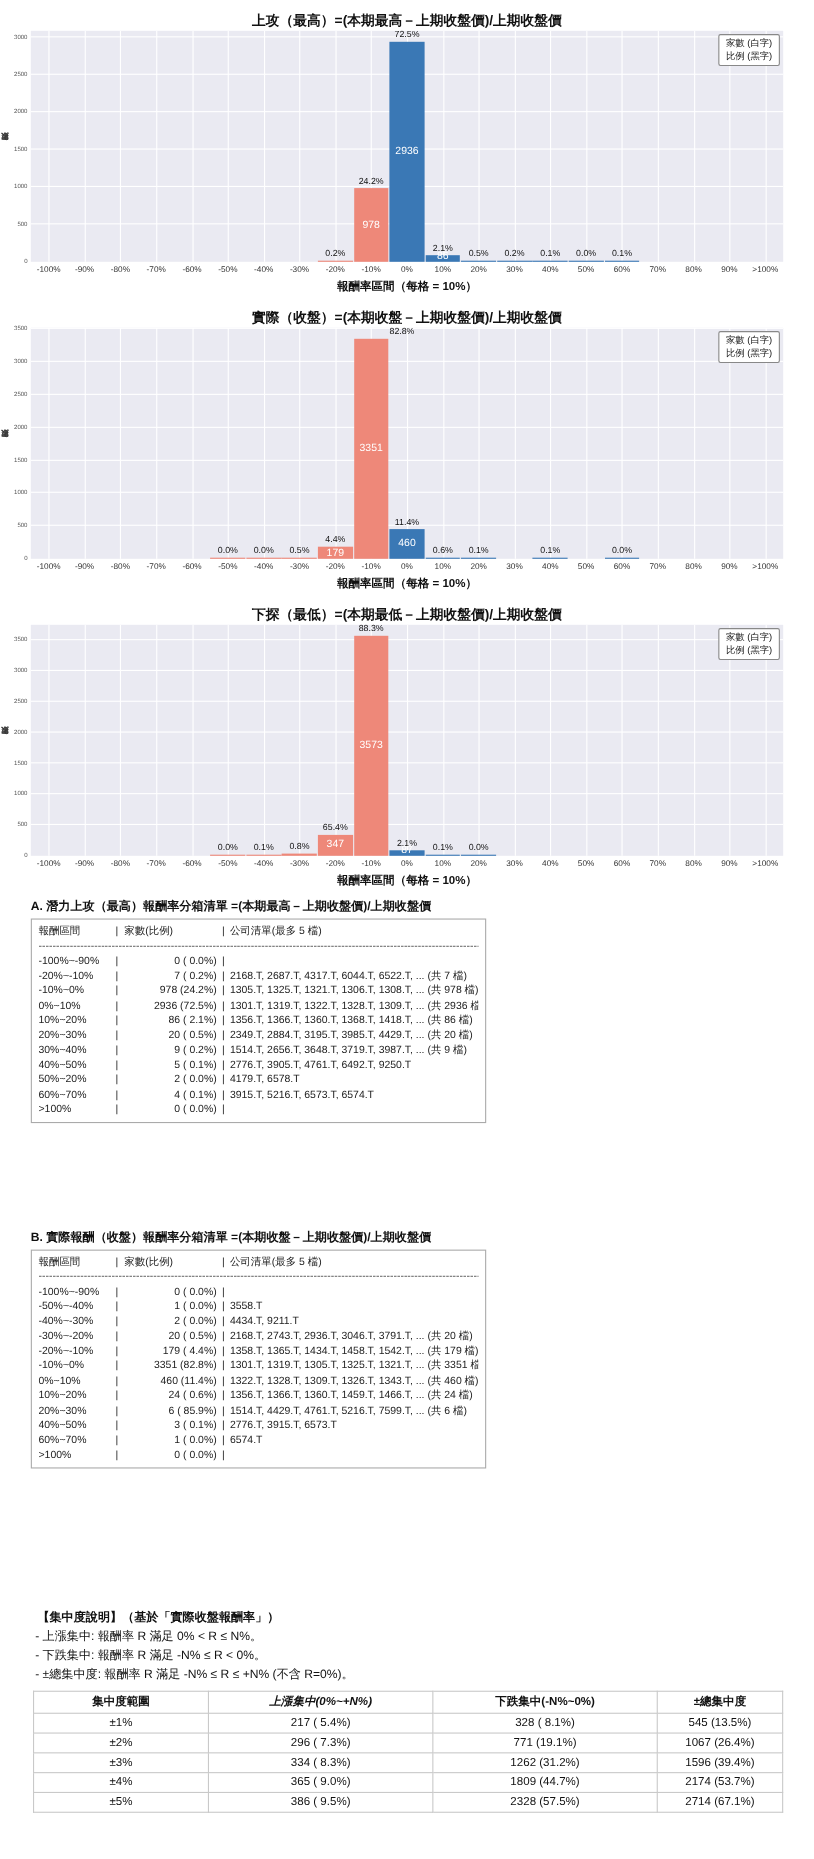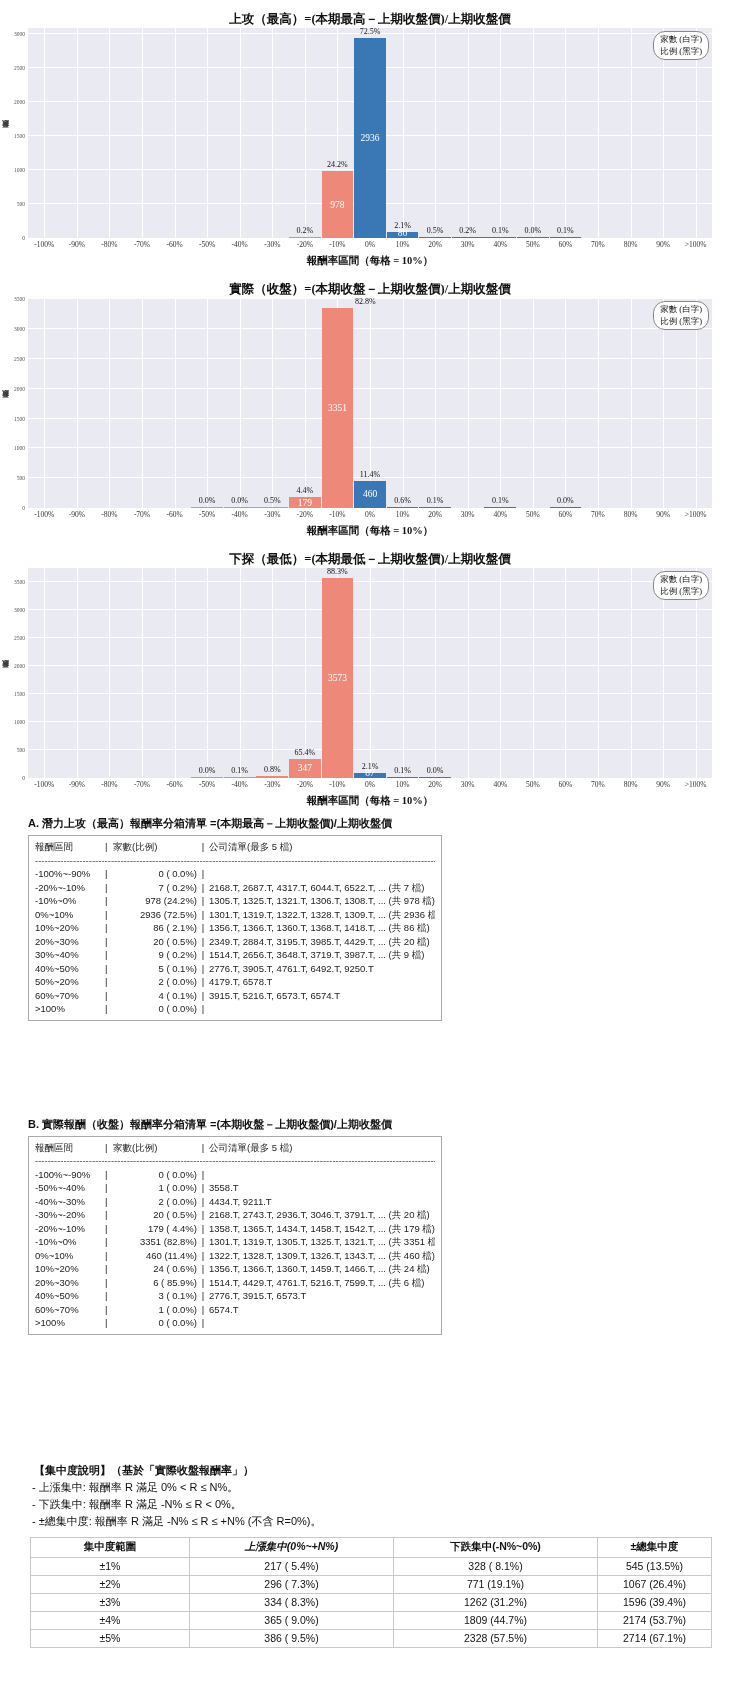--- a/index.html
+++ b/index.html
@@ -1,35 +1,35 @@
 <!DOCTYPE html>
 <html><head>
 <meta charset="utf-8">
 <style>
   html,body{margin:0;padding:0;background:#fff;}
   .page{width:740px;height:1690px;background:#fff;position:relative;overflow:hidden;
         font-family:"Liberation Sans",sans-serif;color:#111;}
   .main-title{padding-top:8px;text-align:center;font-size:11.5px;font-weight:600;color:#1a1a1a;}
 
-  .chart{margin-top:10px;font-family:Liberation Serif, serif;}
+  .chart{margin-top:10px;}
   .chart-title{text-align:center;font-size:12.5px;font-weight:700;color:#111;height:18px;line-height:18px;}
   .chart-body{display:flex;align-items:stretch;height:210px;margin-right:28px;}
   .ylab{width:12px;writing-mode:vertical-rl;transform:rotate(180deg);font-size:7px;color:#333;
         display:flex;align-items:center;justify-content:center;}
   .yticks{width:16px;position:relative;font-size:5.5px;color:#555;}
   .ytick{position:absolute;right:3px;white-space:nowrap;}
   .plot{flex:1;position:relative;background:#eaeaf2;}
   .vgrid{position:absolute;top:0;bottom:0;width:1px;background:#ffffff;z-index:1;}
   .hgrid{position:absolute;left:0;right:0;height:1px;background:#ffffff;z-index:1;}
   .bar{position:absolute;bottom:0;z-index:2;}
   .bar.neg{background:#ee8879;}
   .bar.pos{background:#3a78b5;}
   .pctlab{position:absolute;transform:translateX(-50%);font-size:8px;color:#111;z-index:3;white-space:nowrap;}
   .cntlab{position:absolute;transform:translateX(-50%);font-size:9.5px;color:#fff;z-index:3;white-space:nowrap;}
-  .legend{position:absolute;top:3px;right:3px;background:#fff;border:1px solid #888;border-radius:12px;
+  .legend{position:absolute;top:3px;right:3px;background:#fff;border:1px solid #888;border-radius:2px;
           padding:2px 6px;font-size:8.5px;line-height:11.5px;color:#111;z-index:4;}
   .xticks{position:relative;height:12px;margin:2px 28px 0 28px;font-size:7.5px;color:#333;}
   .xtick{position:absolute;transform:translateX(-50%);white-space:nowrap;}
   .xlabel{text-align:center;font-size:10.5px;color:#111;margin-top:2px;font-weight:600;}
 
   .listing{margin-left:28px;}
   #listing-0{margin-top:8px;}
   #listing-1{margin-top:96px;}
   .listing-title{font-size:11px;color:#111;margin-bottom:4px;font-weight:600;}
   .listing-box{width:400px;border:1px solid #aaa;padding:4px 6px;font-size:9.5px;color:#222;line-height:13.5px;}

